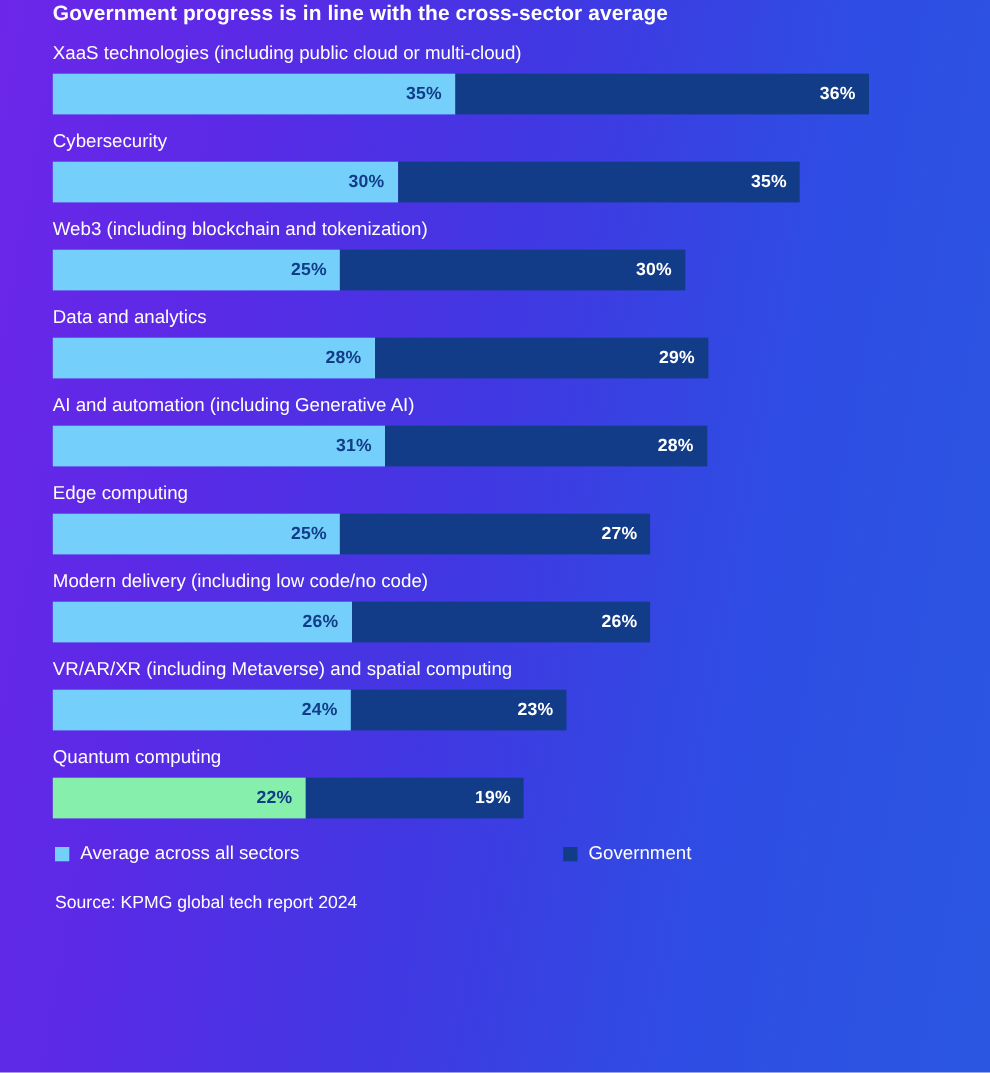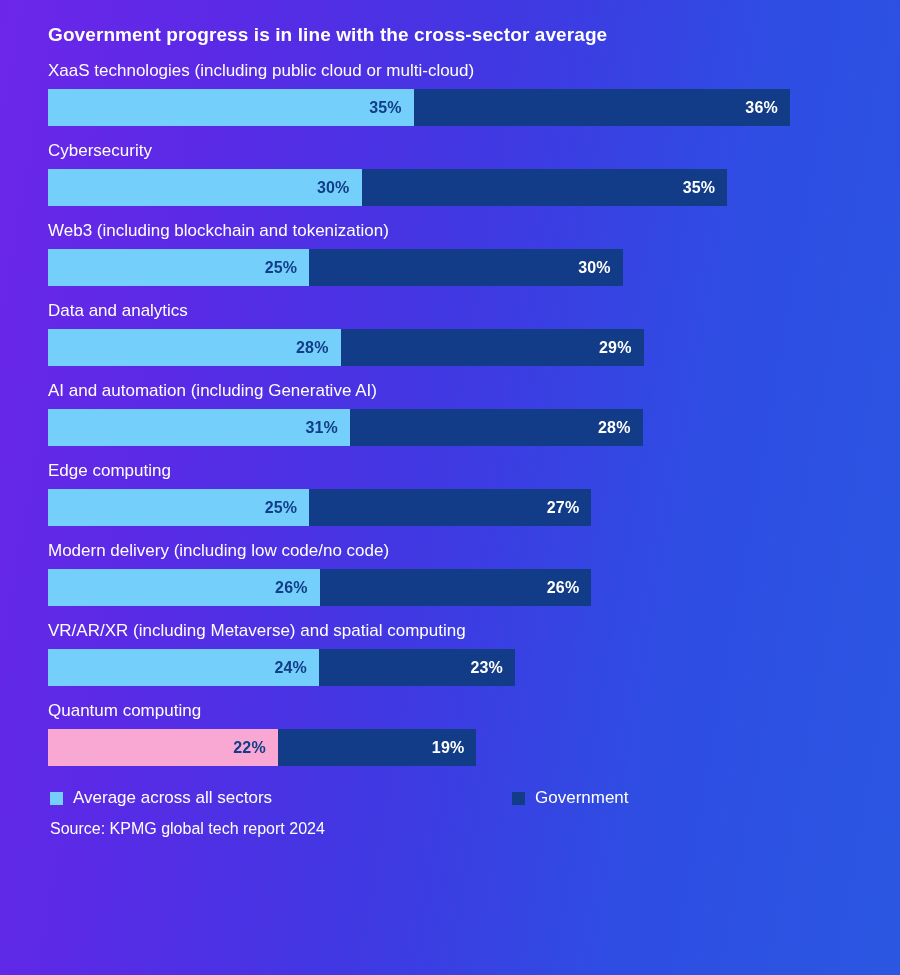--- a/index.html
+++ b/index.html
@@ -22,21 +22,20 @@
     height: 975px;
     box-sizing: border-box;
     padding: 0 48px;
   }
 
   .chart-title {
     font-size: 19px;
     font-weight: bold;
     letter-spacing: 0.1px;
     color: #ffffff;
-    padding-top: 22px;
     padding-bottom: 4px;
     line-height: 26px;
   }
 
   .rows {
     margin-top: 8px;
   }
 
   .row {
     margin-bottom: 14px;
@@ -97,21 +96,21 @@
   }
 
   .legend-swatch {
     width: 13px;
     height: 13px;
     margin-right: 10px;
     flex: 0 0 auto;
   }
 
   .source {
-    margin-top: 10px;
+    margin-top: 24px;
     font-size: 16px;
     color: #ffffff;
     padding-left: 2px;
     line-height: 22px;
   }
 </style>
 </head>
 <body>
 
 <div class="chart-root">
@@ -171,21 +170,21 @@
       <div class="row">
         <div class="row-label">VR/AR/XR (including Metaverse) and spatial computing</div>
         <div class="bar">
           <div class="seg seg-avg" style="width: 271px; background: rgb(116, 208, 251);">24%</div>
           <div class="seg seg-gov" style="width: 196px; background: rgb(18, 60, 135);">23%</div>
         </div>
       </div>
       <div class="row">
         <div class="row-label">Quantum computing</div>
         <div class="bar">
-          <div class="seg seg-avg" style="width: 229.9px; background: #f9a8d4;">22%</div>
+          <div class="seg seg-avg" style="width: 229.9px; background: #86efac;">22%</div>
           <div class="seg seg-gov" style="width: 198.55px; background: rgb(18, 60, 135);">19%</div>
         </div>
       </div>
     </div>
 
   <div class="legend">
     <div class="legend-item first">
       <span class="legend-swatch" style="background: rgb(116, 208, 251);"></span>
       <span>Average across all sectors</span>
     </div>

